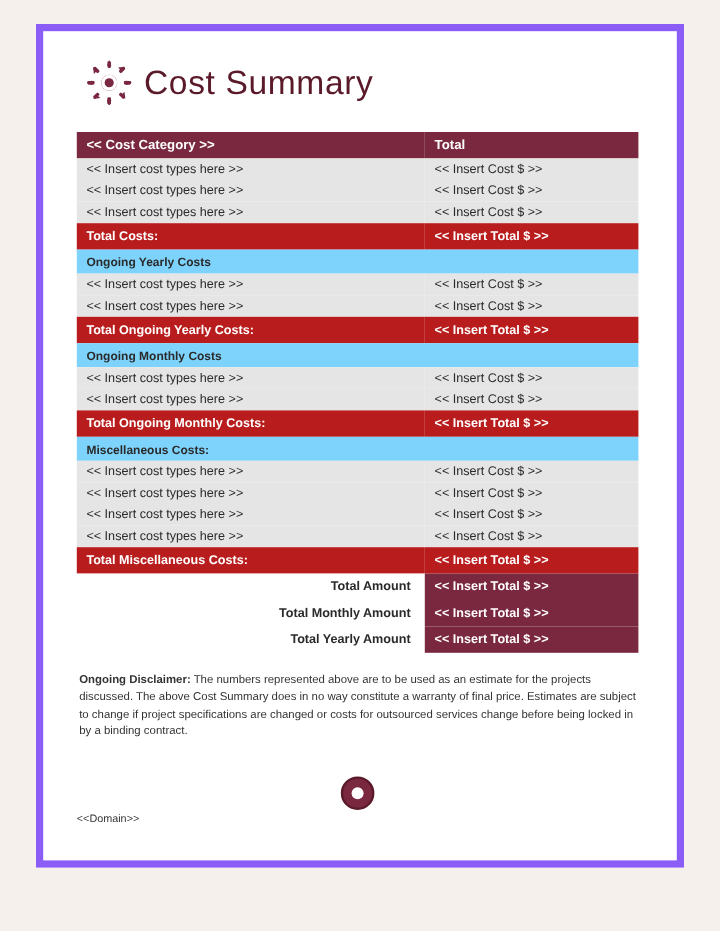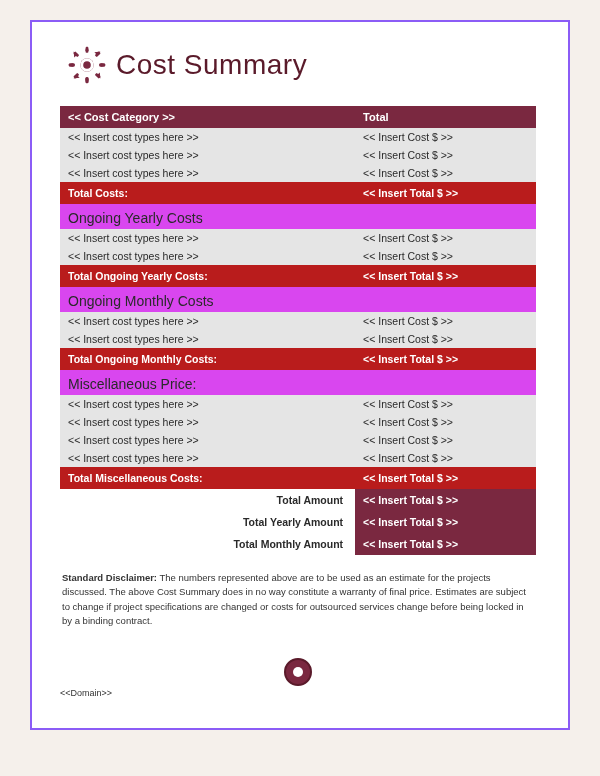--- a/index.html
+++ b/index.html
@@ -10,21 +10,21 @@
       font-family: Arial, sans-serif;
       font-size: 11px;
       display: flex;
       justify-content: center;
       align-items: flex-start;
     }
     .page {
       width: 540px;
       margin: 20px auto;
       background: #fff;
-      border: 2px solid #8b5cf6;
+      border: 6px solid #8b5cf6;
       padding: 24px 32px 20px 28px;
     }
     .header {
       display: flex;
       align-items: center;
       margin-bottom: 22px;
       padding-left: 8px;
     }
     .gear-icon {
       width: 38px;
@@ -64,25 +64,25 @@
     
     .row-total td {
       background: #b91c1c;
       color: #fff;
       font-weight: bold;
       padding: 5px 8px;
       font-size: 10.5px;
     }
     
     .row-section td {
-      background: #d946ef;
+      background: #7dd3fc;
       color: #2a2a2a;
-      font-weight: normal;
+      font-weight: bold;
       padding: 6px 8px 3px 8px;
-      font-size: 14px;
+      font-size: 10px;
     }
     
     .row-summary td {
       background: #7a2840;
       color: #fff;
       font-weight: bold;
       padding: 5px 8px;
       font-size: 10.5px;
       margin-top: 30px;
     }
@@ -216,21 +216,21 @@
     <tr class="row-data">
       <td>&lt;&lt; Insert cost types here &gt;&gt;</td>
       <td>&lt;&lt; Insert Cost $ &gt;&gt;</td>
     </tr>
     <tr class="row-total">
       <td>Total Ongoing Monthly Costs:</td>
       <td>&lt;&lt; Insert Total $ &gt;&gt;</td>
     </tr>
 
     <tr class="row-section">
-      <td colspan="2">Miscellaneous Price:</td>
+      <td colspan="2">Miscellaneous Costs:</td>
     </tr>
     <tr class="row-data">
       <td>&lt;&lt; Insert cost types here &gt;&gt;</td>
       <td>&lt;&lt; Insert Cost $ &gt;&gt;</td>
     </tr>
     <tr class="row-data">
       <td>&lt;&lt; Insert cost types here &gt;&gt;</td>
       <td>&lt;&lt; Insert Cost $ &gt;&gt;</td>
     </tr>
     <tr class="row-data">
@@ -244,32 +244,32 @@
     <tr class="row-total">
       <td>Total Miscellaneous Costs:</td>
       <td>&lt;&lt; Insert Total $ &gt;&gt;</td>
     </tr>
 
     <tr class="row-summary">
       <td>Total Amount</td>
       <td>&lt;&lt; Insert Total $ &gt;&gt;</td>
     </tr>
     <tr class="row-summary">
+      <td>Total Monthly Amount</td>
+      <td>&lt;&lt; Insert Total $ &gt;&gt;</td>
+    </tr>
+    <tr class="row-summary">
       <td>Total Yearly Amount</td>
-      <td>&lt;&lt; Insert Total $ &gt;&gt;</td>
-    </tr>
-    <tr class="row-summary">
-      <td>Total Monthly Amount</td>
       <td>&lt;&lt; Insert Total $ &gt;&gt;</td>
     </tr>
   </tbody>
     </table>
 
   <div class="disclaimer">
-    <strong>Standard Disclaimer:</strong><span> The numbers represented above are to be used as an estimate for the projects discussed. The above Cost Summary does in no way constitute a warranty of final price. Estimates are subject to change if project specifications are changed or costs for outsourced services change before being locked in by a binding contract.</span>
+    <strong>Ongoing Disclaimer:</strong><span> The numbers represented above are to be used as an estimate for the projects discussed. The above Cost Summary does in no way constitute a warranty of final price. Estimates are subject to change if project specifications are changed or costs for outsourced services change before being locked in by a binding contract.</span>
   </div>
 
   <div class="footer">
     <div class="footer-circle">
       <div class="footer-circle-inner"></div>
     </div>
     <div class="footer-label">&lt;&lt;Domain&gt;&gt;</div>
   </div>
 </div>
 

